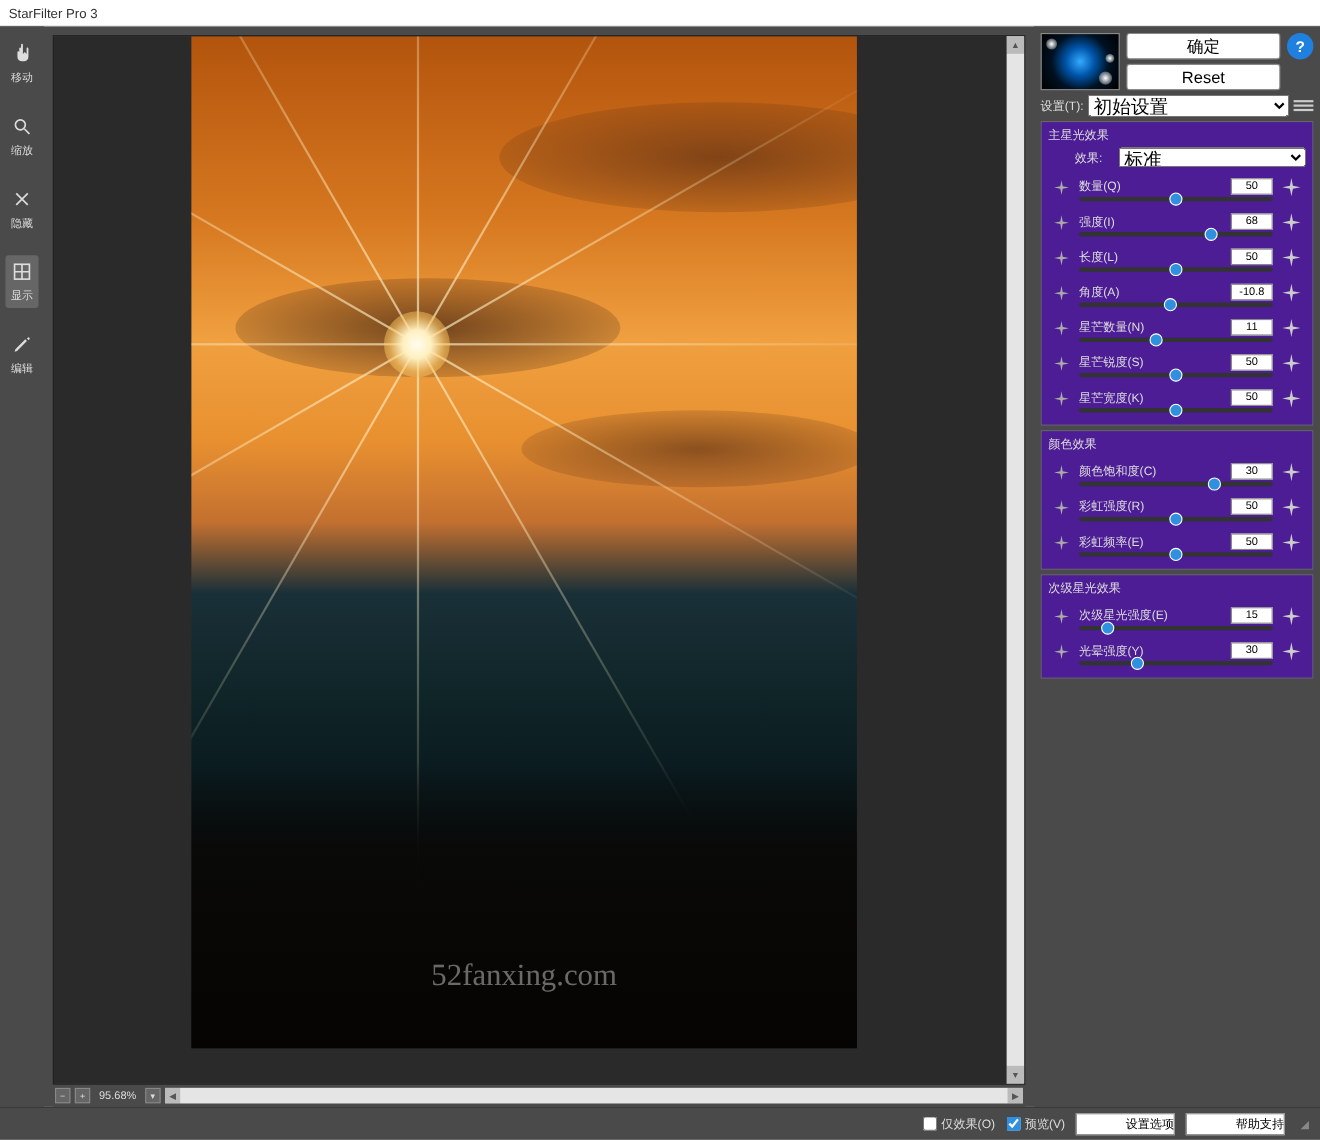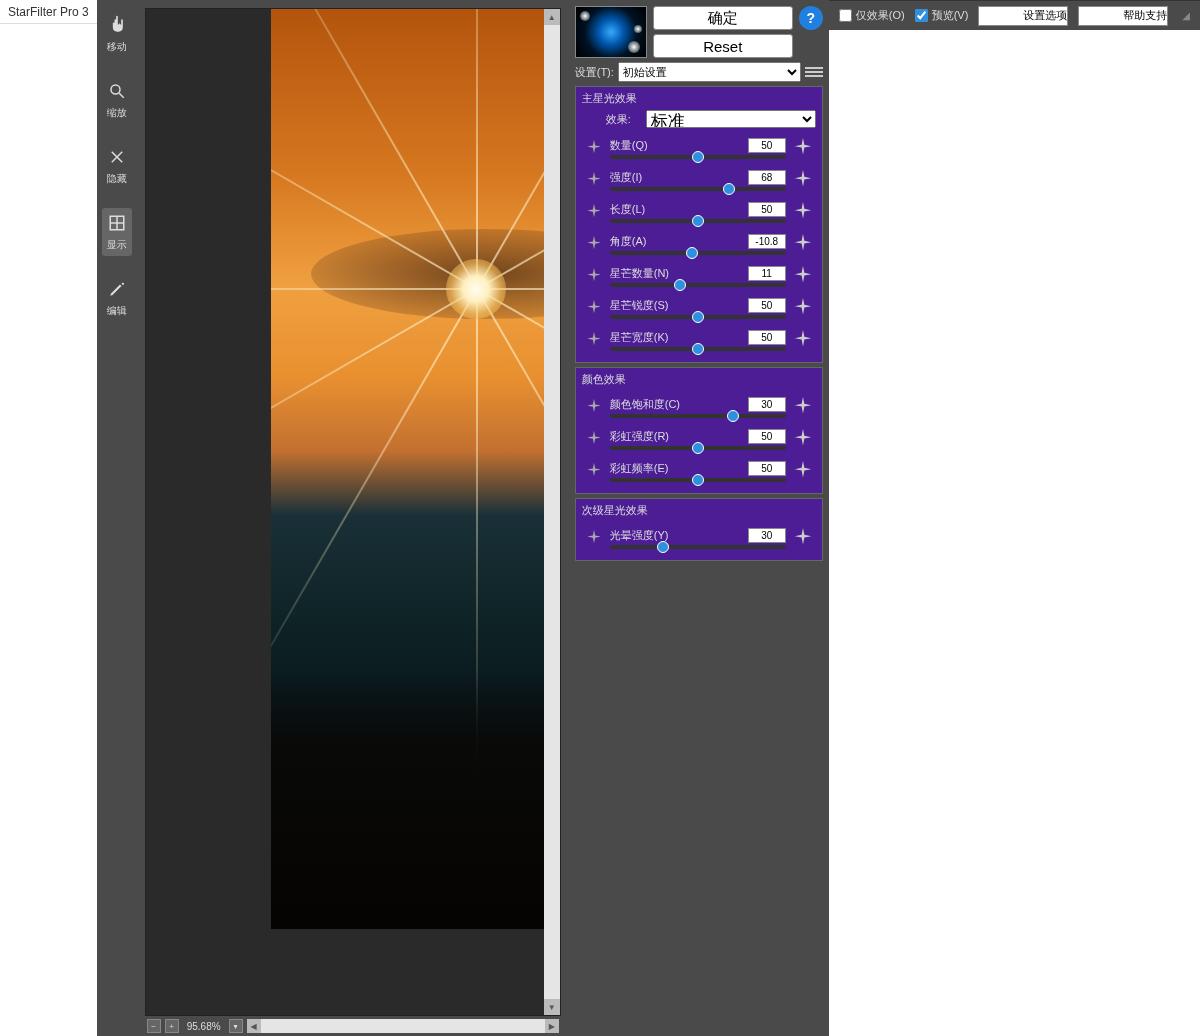--- a/index.html
+++ b/index.html
@@ -1,17 +1,17 @@
 <!DOCTYPE html>
 <html><head>
 <meta charset="utf-8">
 <style>
 * { box-sizing: border-box; margin: 0; padding: 0; font-family: "Microsoft YaHei", sans-serif; }
 body { background: #4a4a4a; width: 1200px; height: 1036px; overflow: hidden; user-select: none; }
-.window { width: 100%; height: 100%; display: flex; flex-direction: row; background: #fff; }
+.window { width: 100%; height: 100%; display: flex; flex-direction: column; background: #fff; }
 .titlebar { height: 24px; background: #fff; border-bottom: 1px solid #ddd; display: flex; align-items: center; padding: 0 8px; font-size: 12px; color: #333; }
 .content { flex: 1; display: flex; background: #4a4a4a; }
 .toolbar { width: 40px; background: #4a4a4a; display: flex; flex-direction: column; align-items: center; padding-top: 10px; gap: 18px; }
 .tool { display: flex; flex-direction: column; align-items: center; gap: 4px; cursor: pointer; padding: 4px; border-radius: 3px; }
 .tool.active { background: #666; }
 .tool-icon { width: 22px; height: 22px; display: flex; align-items: center; justify-content: center; color: #ddd; }
 .tool-label { font-size: 10px; color: #ddd; }
 .canvas-area { flex: 1; display: flex; flex-direction: column; padding: 8px 0 0 0; }
 .canvas-wrap { flex: 1; position: relative; background: #3a3a3a; margin: 0 8px; border: 1px solid #222; display: flex; }
 .canvas-inner { flex: 1; background: #2a2a2a; position: relative; overflow: hidden; }
@@ -34,21 +34,21 @@
 .hscroll .track { flex: 1; background: #e5e5e5; }
 .right-panel { width: 260px; background: #4a4a4a; padding: 6px; display: flex; flex-direction: column; gap: 4px; }
 .top-row { display: flex; gap: 6px; align-items: flex-start; }
 .preview-thumb { width: 72px; height: 52px; border: 1px solid #888; background: radial-gradient(circle at 50% 50%, #3af 0%, #05a 30%, #012 60%, #000 100%); position: relative; }
 .pt-star{position:absolute;background:radial-gradient(circle,#fff,transparent);border-radius:50%;}
 .pt1{top:4px;left:4px;width:10px;height:10px;} .pt2{bottom:4px;right:6px;width:12px;height:12px;} .pt3{top:18px;right:4px;width:8px;height:8px;}
 .btn-col { flex: 1; display: flex; flex-direction: column; gap: 4px; }
 .std-btn { height: 24px; background: #fff; border: 1px solid #888; border-radius: 3px; font-size: 15px; cursor: pointer; }
 .help-btn { width: 24px; height: 24px; border-radius: 50%; background: #2080e0; color: #fff; font-weight: bold; font-size: 14px; display:flex; align-items:center; justify-content:center; cursor:pointer; }
 .settings-row { display: flex; align-items: center; gap: 4px; font-size: 11px; color: #ddd; }
-.settings-row select { flex: 1; font-size: 11px; height: 20px; }
+.settings-row select { flex: 1; font-size: 17px; height: 20px; }
 .menu-icon { width: 18px; height: 14px; display:flex; flex-direction:column; gap:2px; justify-content:center; cursor:pointer;}
 .menu-icon span{height:2px;background:#ccc;}
 .group { border: 1px solid #666; background: #4c1d95; padding: 4px 6px 6px 6px; }
 .group-title { font-size: 11px; color: #ddd; margin-bottom: 4px; }
 .effect-row { display: flex; align-items: center; gap: 6px; margin-bottom: 4px; padding-left: 24px;}
 .effect-row label { font-size: 11px; color: #ddd; width: 34px; }
 .effect-row select { flex: 1; font-size: 17px; height: 18px; }
 .slider-row { display: flex; align-items: center; gap: 4px; height: 32px; }
 .slider-icon { width: 24px; height: 24px; display:flex; align-items:center; justify-content:center; color:#ccc; font-size:16px;}
 .slider-main { flex: 1; display: flex; flex-direction: column; gap: 2px; }
@@ -134,20 +134,21 @@
               <div class="ray r5"></div>
               <div class="ray r6"></div>
               <div class="ray r7"></div>
               <div class="ray r8"></div>
               <div class="ray r9"></div>
               <div class="ray r10"></div>
               <div class="ray r11"></div>
               <div class="ray r12"></div>
             <div class="sun"></div>
             <div class="silh"></div>
+            <div class="watermark">52fanxing.com</div>
           </div>
         </div>
         <div class="vscroll">
           <div class="arrow">▲</div>
           <div class="track"></div>
           <div class="arrow">▼</div>
         </div>
       </div>
       <div class="statusbar">
         <div class="sb-btn">−</div>
@@ -409,20 +410,41 @@
                   <path d="M12 1l1.5 7.5L21 10l-7.5 1.5L12 19l-1.5-7.5L3 10l7.5-1.5z"></path>
                 </svg>
               </div>
             </div>
           </div>
       </div>
 
       <div class="group">
         <div class="group-title">次级星光效果</div>
         <div id="secondary-sliders">
+            <div class="slider-row">
+              <div class="slider-icon">
+                <svg viewBox="0 0 24 24" width="18" height="18" fill="#aaa">
+                  <path d="M12 1l1.5 7.5L21 10l-7.5 1.5L12 19l-1.5-7.5L3 10l7.5-1.5z"></path>
+                </svg>
+              </div>
+              <div class="slider-main">
+                <div class="slider-top">
+                  <span class="slider-label">次级星光强度(E)</span>
+                  <div class="slider-value">15</div>
+                </div>
+                <div class="slider-track">
+                  <div class="slider-thumb" style="left:15%"></div>
+                </div>
+              </div>
+              <div class="slider-end">
+                <svg viewBox="0 0 24 24" width="22" height="22" fill="#ccc">
+                  <path d="M12 1l1.5 7.5L21 10l-7.5 1.5L12 19l-1.5-7.5L3 10l7.5-1.5z"></path>
+                </svg>
+              </div>
+            </div>
             <div class="slider-row">
               <div class="slider-icon">
                 <svg viewBox="0 0 24 24" width="18" height="18" fill="#aaa">
                   <path d="M12 1l1.5 7.5L21 10l-7.5 1.5L12 19l-1.5-7.5L3 10l7.5-1.5z"></path>
                 </svg>
               </div>
               <div class="slider-main">
                 <div class="slider-top">
                   <span class="slider-label">光晕强度(Y)</span>
                   <div class="slider-value">30</div>

